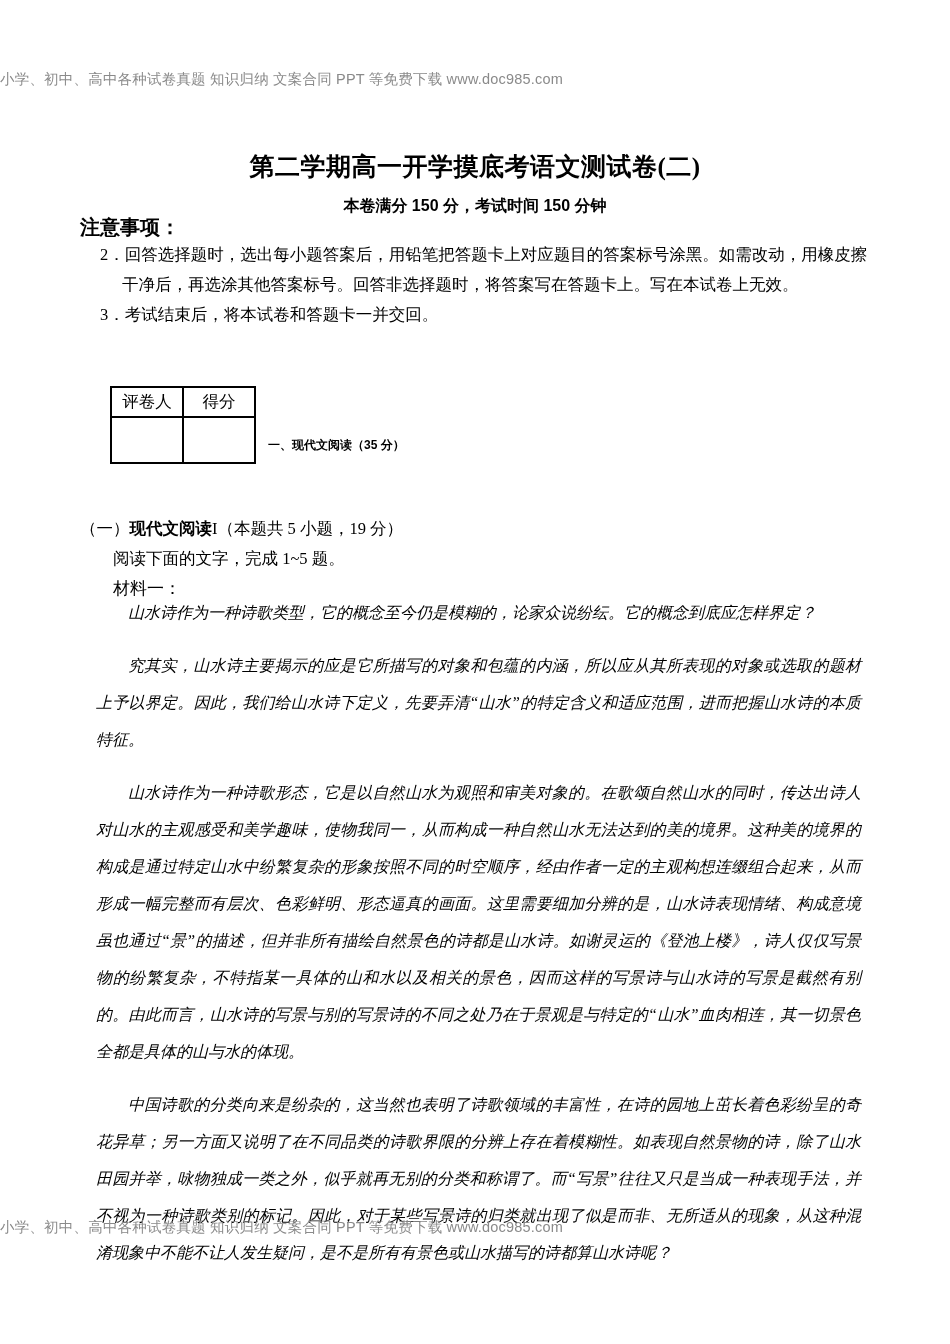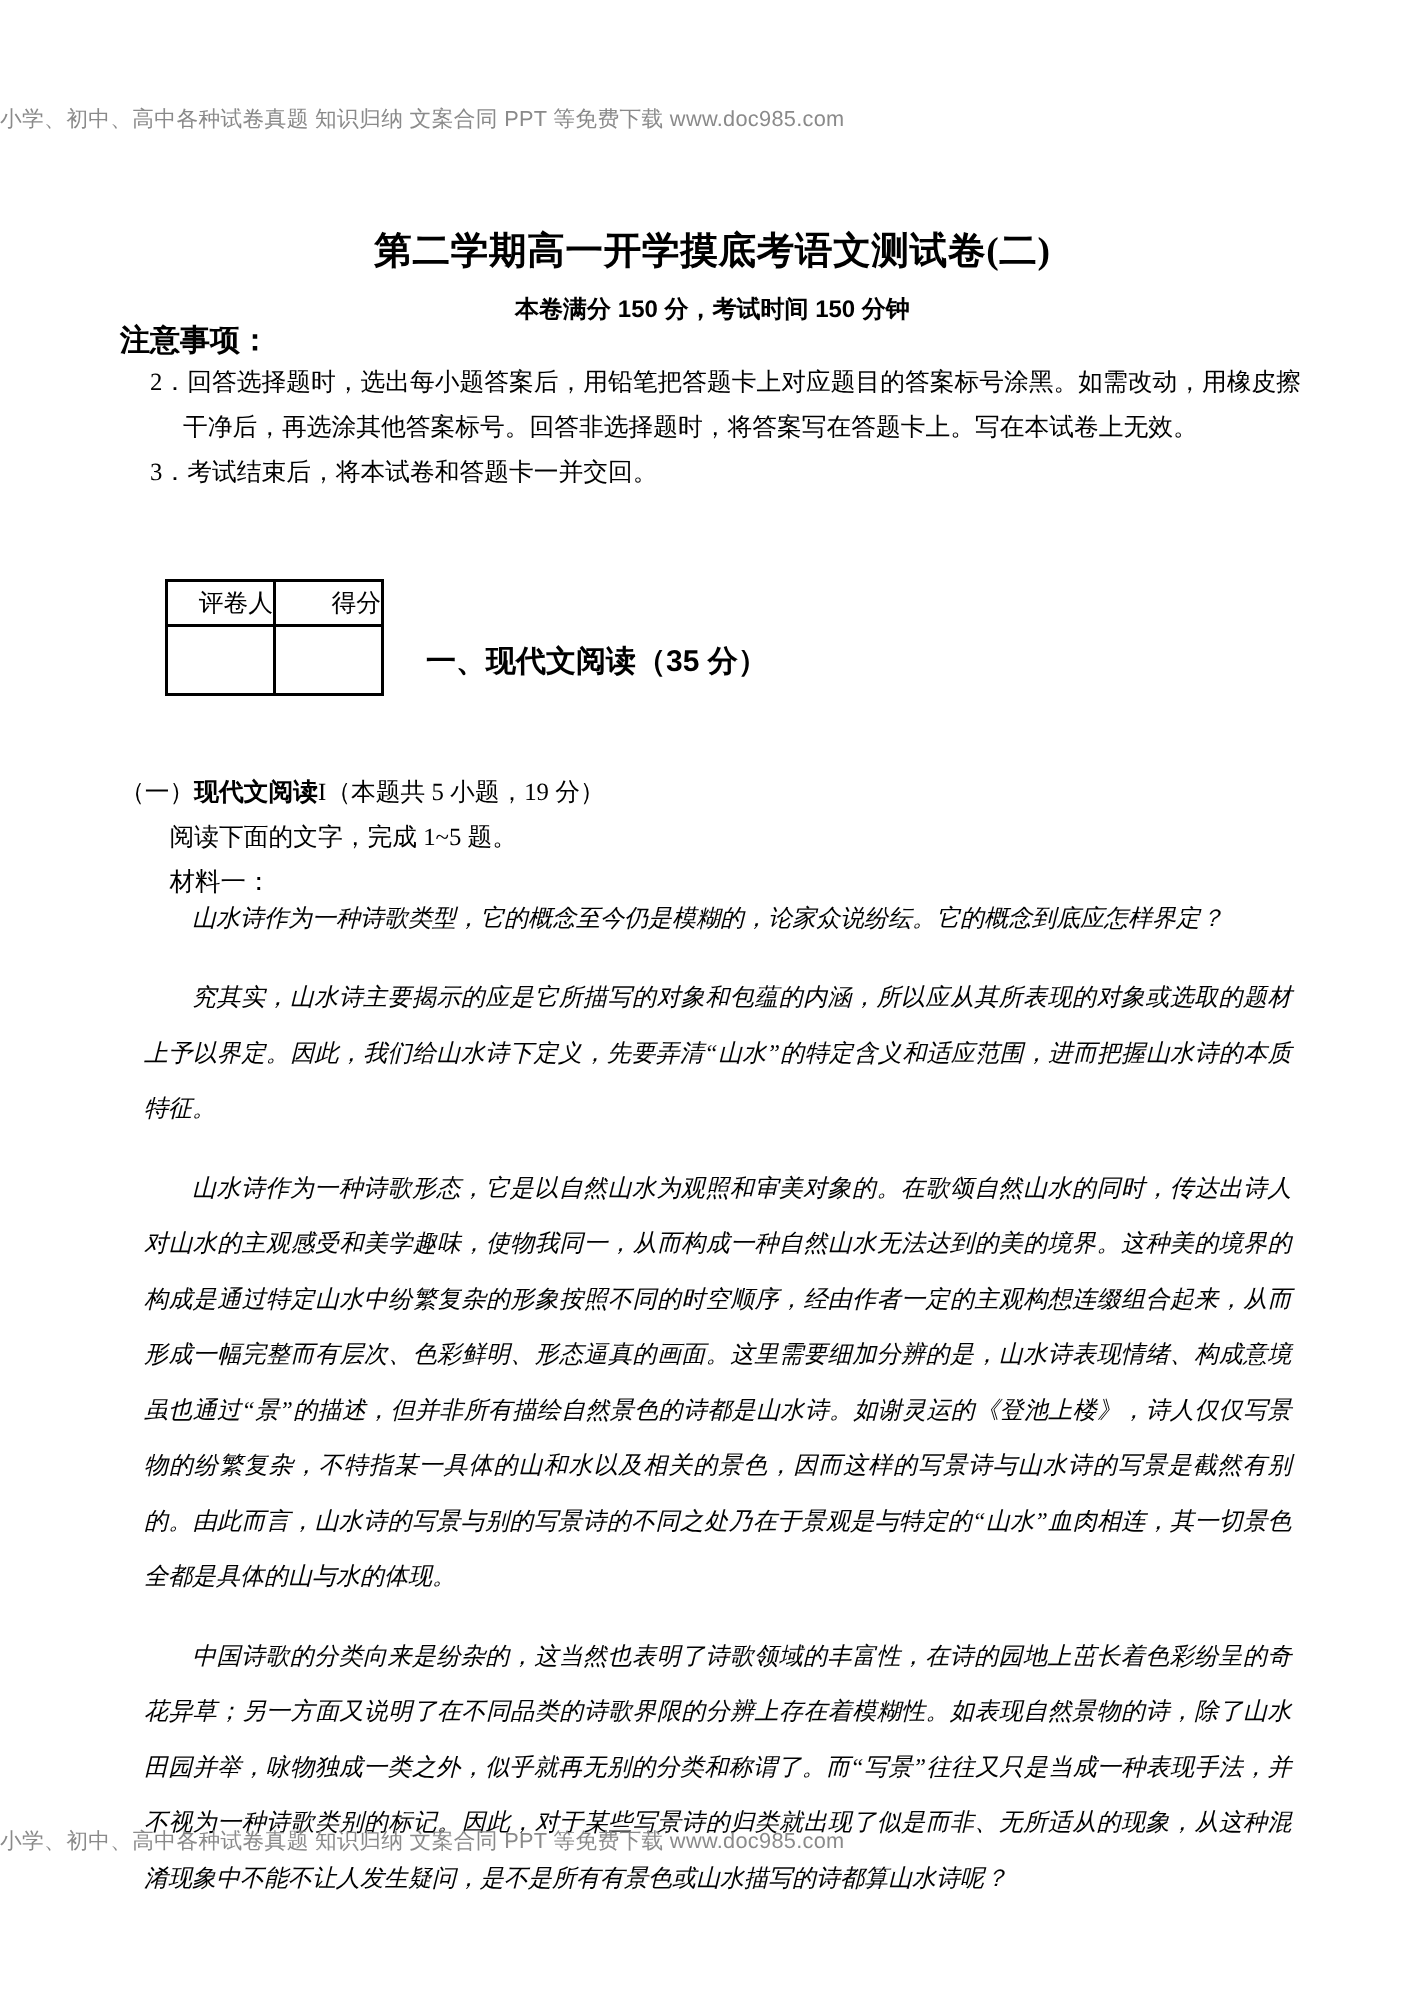--- a/index.html
+++ b/index.html
@@ -100,27 +100,27 @@
     table-layout: fixed;
   }
   .score-table td, .score-table th {
     border: 2px solid #000;
     width: 70px;
     font-weight: normal;
     font-size: 16.5px;
     text-align: center;
     padding: 0;
   }
-  .score-table th { height: 28px; text-align: right; }
+  .score-table th { height: 28px; }
   .score-table td.blank { height: 44px; }
   .section-heading {
     font-family: "Liberation Sans", "DejaVu Sans", sans-serif;
     font-weight: bold;
-    font-size: 20px;
-    margin-left: 28px;
+    font-size: 12px;
+    margin-left: 12px;
     padding-bottom: 10px;
     white-space: nowrap;
   }
 
   
   .reading {
     position: absolute;
     top: 488px;
     left: 80px;
     width: 796px;

